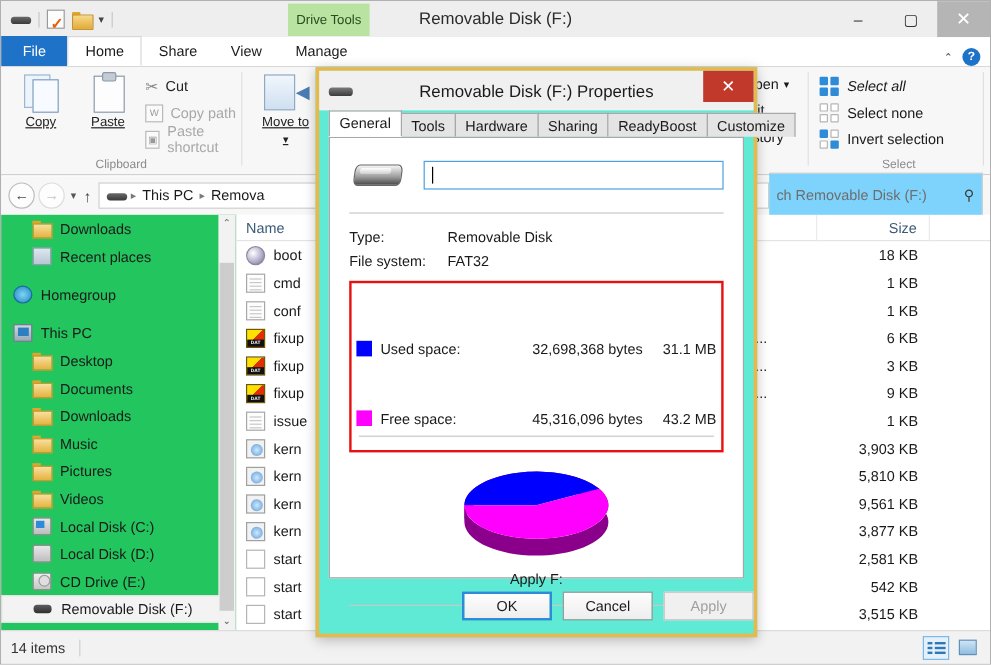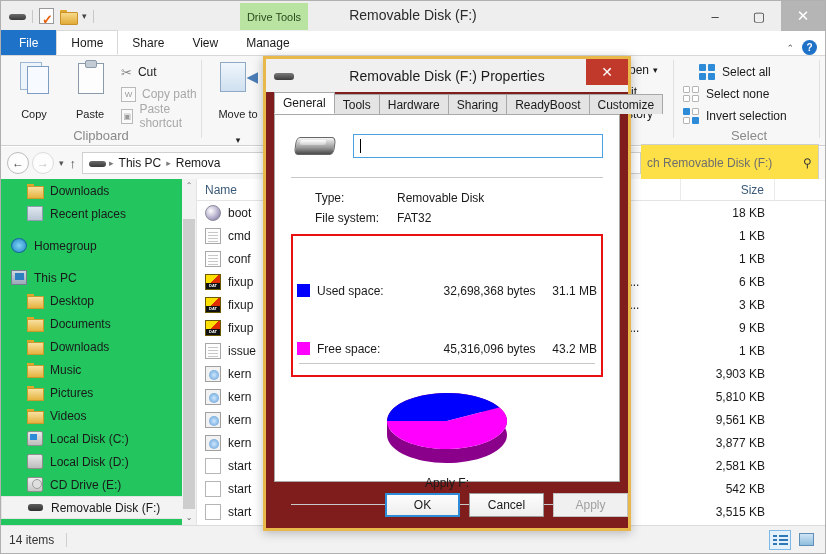--- a/index.html
+++ b/index.html
@@ -93,29 +93,29 @@
   }
 
   
   .ribbon {
     position: absolute; top: 55px; left: 0; right: 0; height: 90px;
     background: #f7f7f7; border-bottom: 1px solid #d0d0d0;
   }
   .rgroup { position: absolute; top: 0; height: 90px; }
   .rgroup .glabel {
     position: absolute; bottom: 3px; left: 0; right: 0; text-align: center;
-    font-size: 13px; color: #8a8a8a;
+    font-size: 10px; color: #8a8a8a;
   }
   .gdiv { position: absolute; top: 4px; width: 1px; height: 78px; background: #e0e0e0; }
 
   .bigbtn {
     position: absolute; width: 54px; text-align: center; top: 4px;
     font-size: 11px; color: #222;
   }
-  .bigbtn .lbl { margin-top: 14px; line-height: 12px; }
+  .bigbtn .lbl { margin-top: 2px; line-height: 12px; text-decoration: underline; }
   .ico-copy, .ico-paste {
     width: 32px; height: 34px; margin: 0 auto; position: relative;
   }
   .ico-copy::before {
     content:""; position:absolute; left:2px; top:2px; width:20px; height:26px;
     background:#eef4fb; border:1px solid #9cb6d4;
   }
   .ico-copy::after {
     content:""; position:absolute; left:9px; top:6px; width:20px; height:26px;
     background:#f7fbff; border:1px solid #7f9dc0;
@@ -173,21 +173,21 @@
   .navbtn.dis { color: #c2c2c2; border-color: #dcdcdc; }
   .navcaret { font-size: 9px; color: #555; margin: 0 6px 0 2px; }
   .navup { font-size: 13px; color: #444; margin-right: 6px; }
   .crumbs {
     flex: 1; height: 22px; background: #fff; border: 1px solid #cfcfcf;
     display: flex; align-items: center; padding: 0 6px; gap: 5px;
     font-size: 12px; color: #1a1a1a;
   }
   .crumb-sep { color: #7a7a7a; font-size: 9px; }
   .searchbox {
-    width: 178px; height: 38px; background: #fde047; border: 1px solid #cfcfcf;
+    width: 178px; height: 38px; background: #7dd3fc; border: 1px solid #cfcfcf;
     border-left: none; display: flex; align-items: center; padding: 0 6px;
     font-size: 12px; color: #6e6e6e; justify-content: space-between;
   }
   .ico-search { font-size: 12px; color: #3a3a3a; transform: scaleX(-1); }
 
   
   .main { position: absolute; top: 178px; left: 0; right: 0; bottom: 28px; display: flex; }
   .navpane {
     width: 196px; background: #22c55e; border-right: 1px solid #e4e4e4;
     position: relative; overflow: hidden;
@@ -262,21 +262,21 @@
   .vbtn { width: 22px; height: 20px; display: flex; align-items: center; justify-content: center; }
   .vbtn.active { border: 1px solid #7cb8e8; background: #e4f1fb; }
   .ico-details { width: 15px; height: 13px; display: grid; grid-template-columns: 4px 1fr; gap: 2px; align-content: center; }
   .ico-details i { display:block; height:2px; background:#2e78b8; }
   .ico-details i:nth-child(odd){ background:#2e78b8; }
   .ico-thumb { width: 15px; height: 13px; background: linear-gradient(#cfe4f5,#8fbede); border:1px solid #5f8fb8; }
 
   
   .dialog {
     position: absolute; left: 262px; top: 55px; width: 368px; height: 475px;
-    background: #7f1d1d; border: 3px solid #e8b84b; box-shadow: 0 2px 10px rgba(0,0,0,.25);
+    background: #5eead4; border: 3px solid #e8b84b; box-shadow: 0 2px 10px rgba(0,0,0,.25);
   }
   .dlg-title {
     height: 33px; background: #f0f0f0; position: relative;
     display: flex; align-items: center;
   }
   .dlg-title .dico {
     width: 20px; height: 12px; margin-left: 8px; position: relative;
   }
   .dlg-title .dico::before {
     content:""; position:absolute; left:0; top:3px; width:20px; height:7px;
@@ -314,21 +314,21 @@
     content:""; position:absolute; left:9px; top:11px; width:26px; height:5px;
     background: linear-gradient(#ffffff,#cfcfcf); transform: skewX(-8deg); border-radius:2px;
   }
   .nameinput {
     flex: 1; height: 24px; border: 1px solid #4aa0e0; background: #fff;
     display: flex; align-items: center; padding: 0 6px; font-size: 12px;
   }
   .caret { width: 1px; height: 14px; background: #000; }
   .hr { height: 1px; background: #c8c8c8; margin: 10px 0; }
   .inforow { display: flex; font-size: 12px; color: #1a1a1a; height: 20px; align-items: center; }
-  .inforow .k { width: 82px; margin-left: 24px; }
+  .inforow .k { width: 82px; }
   .usagebox {
     border: 2px solid #e81010; padding: 6px 4px 6px 4px; margin-top: 6px;
   }
   .usagerow { display: flex; align-items: center; font-size: 12px; color: #1a1a1a; height: 19px; margin-top: 39px; }
   .swatch { width: 13px; height: 13px; margin-right: 7px; flex: none; }
   .usagerow .ulbl { width: 100px; }
   .usagerow .ubytes { width: 128px; text-align: right; }
   .usagerow .umb { width: 64px; text-align: right; }
   .usagerow.cap .ulbl { width: 100px; padding-left: 20px; }
   .usage-hr { height: 1px; background: #c8c8c8; margin: 5px 2px; }
@@ -422,21 +422,21 @@
     </div>
     <div class="openitem" style="left:630px; top:29px;">
       <span>it</span>
     </div>
     <div class="openitem" style="left:626px; top:51px;">
       <span>story</span>
     </div>
     <div class="gdiv" style="left:672px;"></div>
 
     <div class="rgroup" style="left:678px; width:140px;">
-      <div class="selitem" style="left:20px; top:6px;">
+      <div class="selitem" style="left:4px; top:6px;font-style:italic;">
         <span class="ico-sel">
             <i></i>
             <i></i>
             <i></i>
             <i></i>
           </span>
         <span>Select all</span>
       </div>
       <div class="selitem" style="left:4px; top:28px;">
         <span class="ico-sel none">

